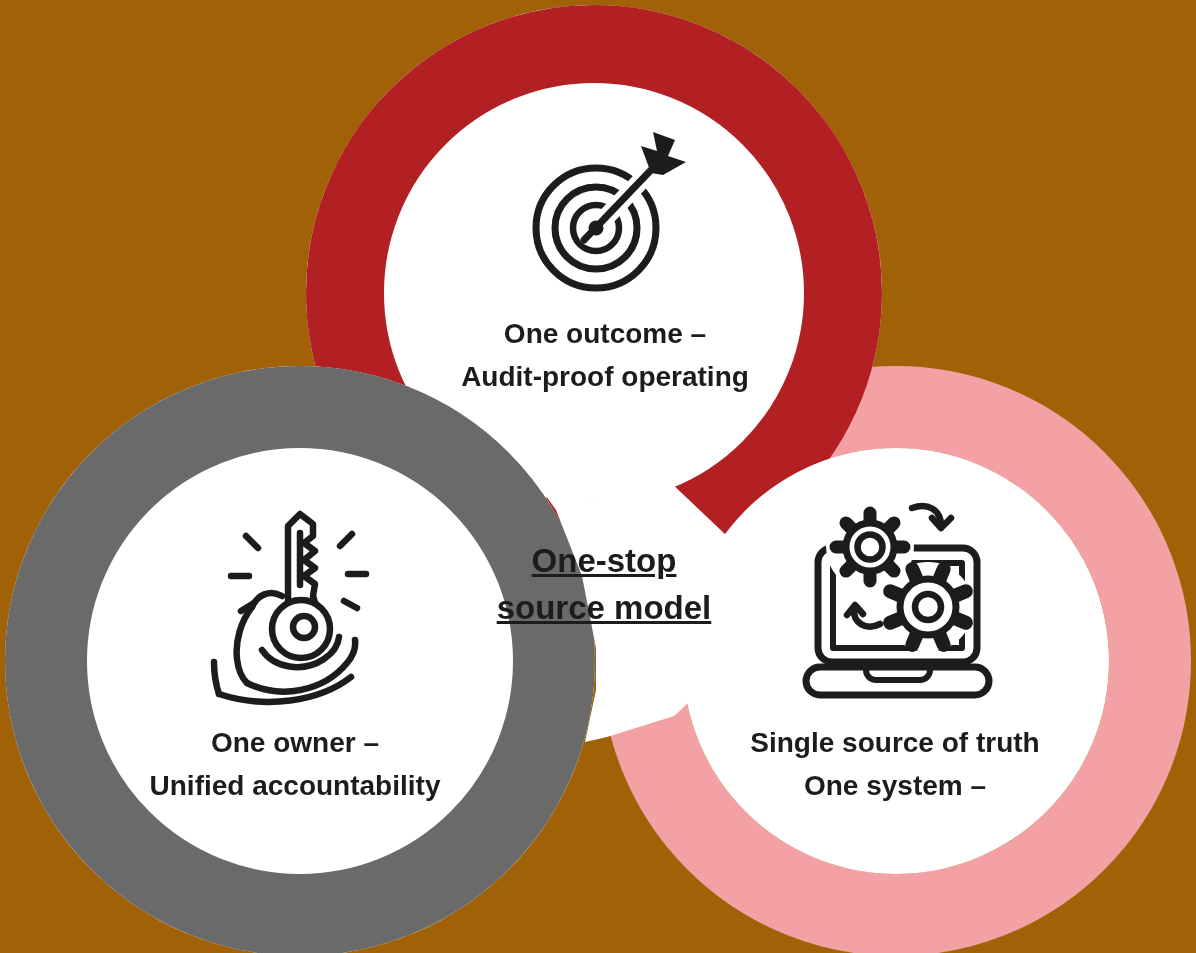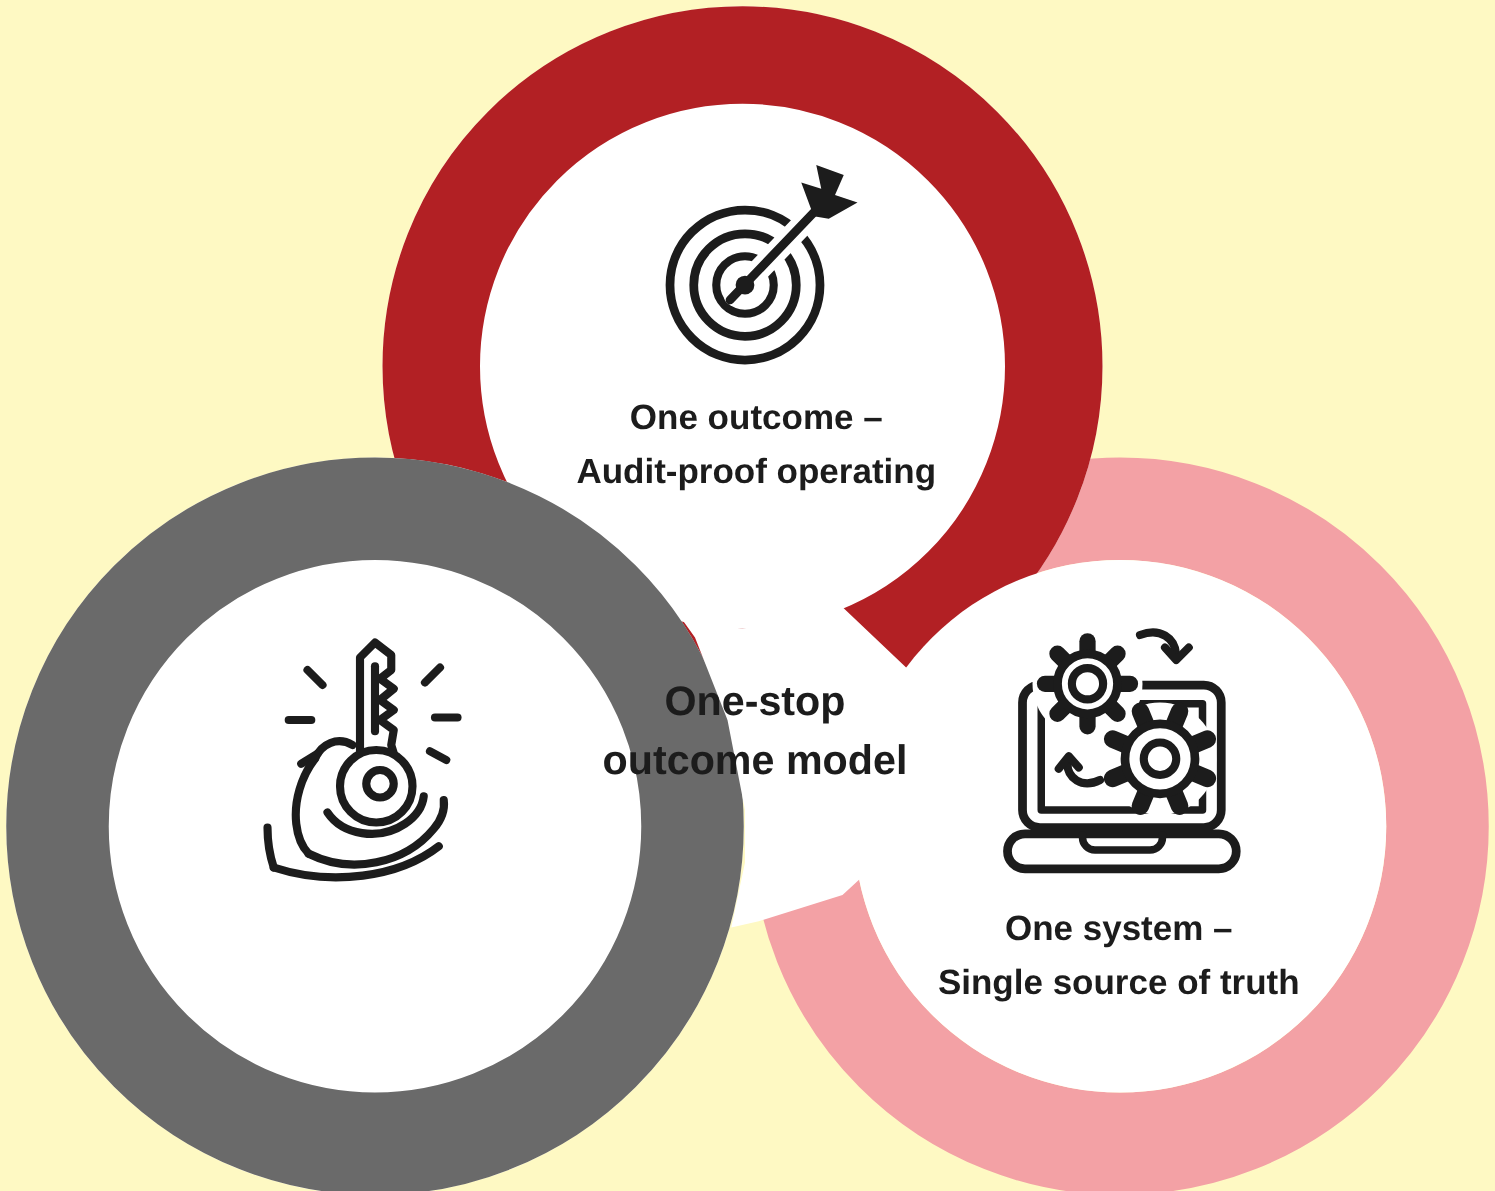--- a/index.html
+++ b/index.html
@@ -1,37 +1,37 @@
 <!DOCTYPE html>
 <html><head>
 <meta charset="utf-8">
 <style>
   html,body{margin:0;padding:0;background:#ffffff;}
   #stage{
     position:relative;
     width:1196px;height:953px;
     overflow:hidden;
-    background:#fef9c3;
+    background:#a16207;
     font-family:"Liberation Sans",sans-serif;
   }
   #rings-svg{position:absolute;left:0;top:0;}
   .label{
     position:absolute;
     width:500px;
     text-align:center;
     font-weight:700;
     color:#1c1c1c;
     pointer-events:none;
   }
   .circle-label{font-size:28px;line-height:43px;}
   .center-label{font-size:33px;line-height:47px;}
   #label-top{left:355px;top:312px;}
   #label-left{left:45px;top:721px;}
   #label-right{left:645px;top:721px;}
-  #label-center{left:354px;top:537px;}
+  #label-center{left:354px;top:537px;text-decoration:underline;}
 </style>
 </head>
 <body>
 
 <div id="stage">
 
   <svg id="rings-svg" width="1196" height="953" viewBox="0 0 1196 953">
 
     <circle cx="896" cy="661" r="254" fill="none" stroke-width="82" stroke="#f3a1a5"></circle>
 
@@ -121,24 +121,28 @@
       <path stroke-width="6.5" d="M 880,624 C 866,631 853,623 854,609"></path>
       <path stroke-width="6.5" d="M 847,615 L 855,605 L 863,614"></path>
     </g>
   </svg>
 
   <div id="label-top" class="label circle-label">
     <div>One outcome –</div>
     <div>Audit-proof operating</div>
   </div>
 
+  <div id="label-left" class="label circle-label">
+    <div>One owner –</div>
+    <div>Unified accountability</div>
+  </div>
 
   <div id="label-right" class="label circle-label">
+    <div>Single source of truth</div>
     <div>One system –</div>
-    <div>Single source of truth</div>
   </div>
 
   <div id="label-center" class="label center-label">
     <div>One-stop</div>
-    <div>outcome model</div>
+    <div>source model</div>
   </div>
 
 </div>
 
 </body></html>

